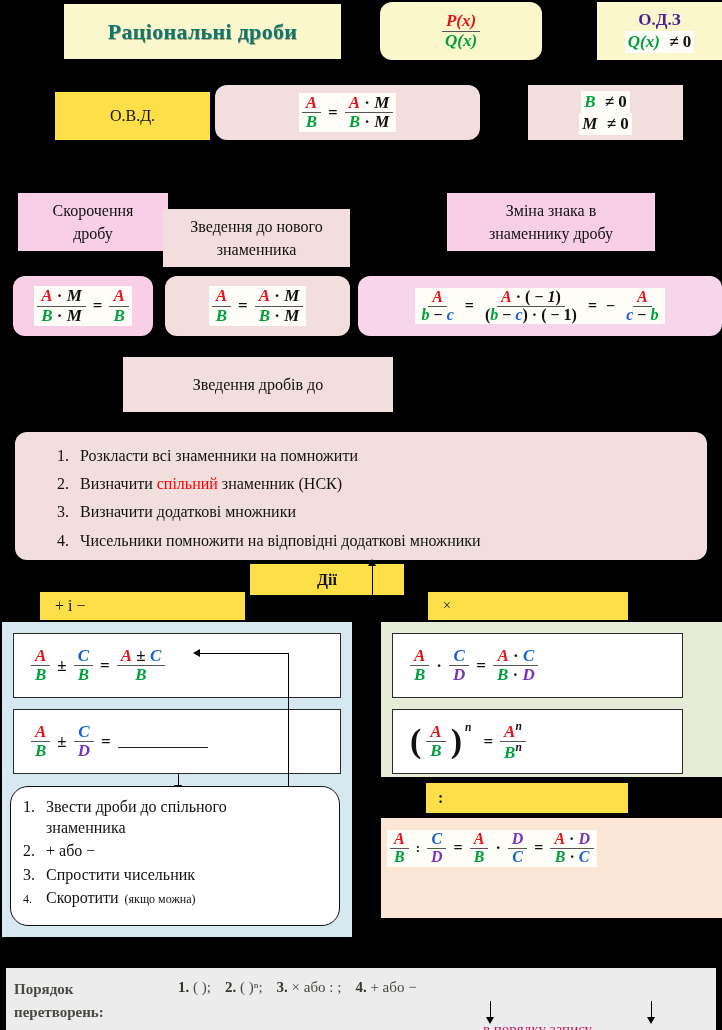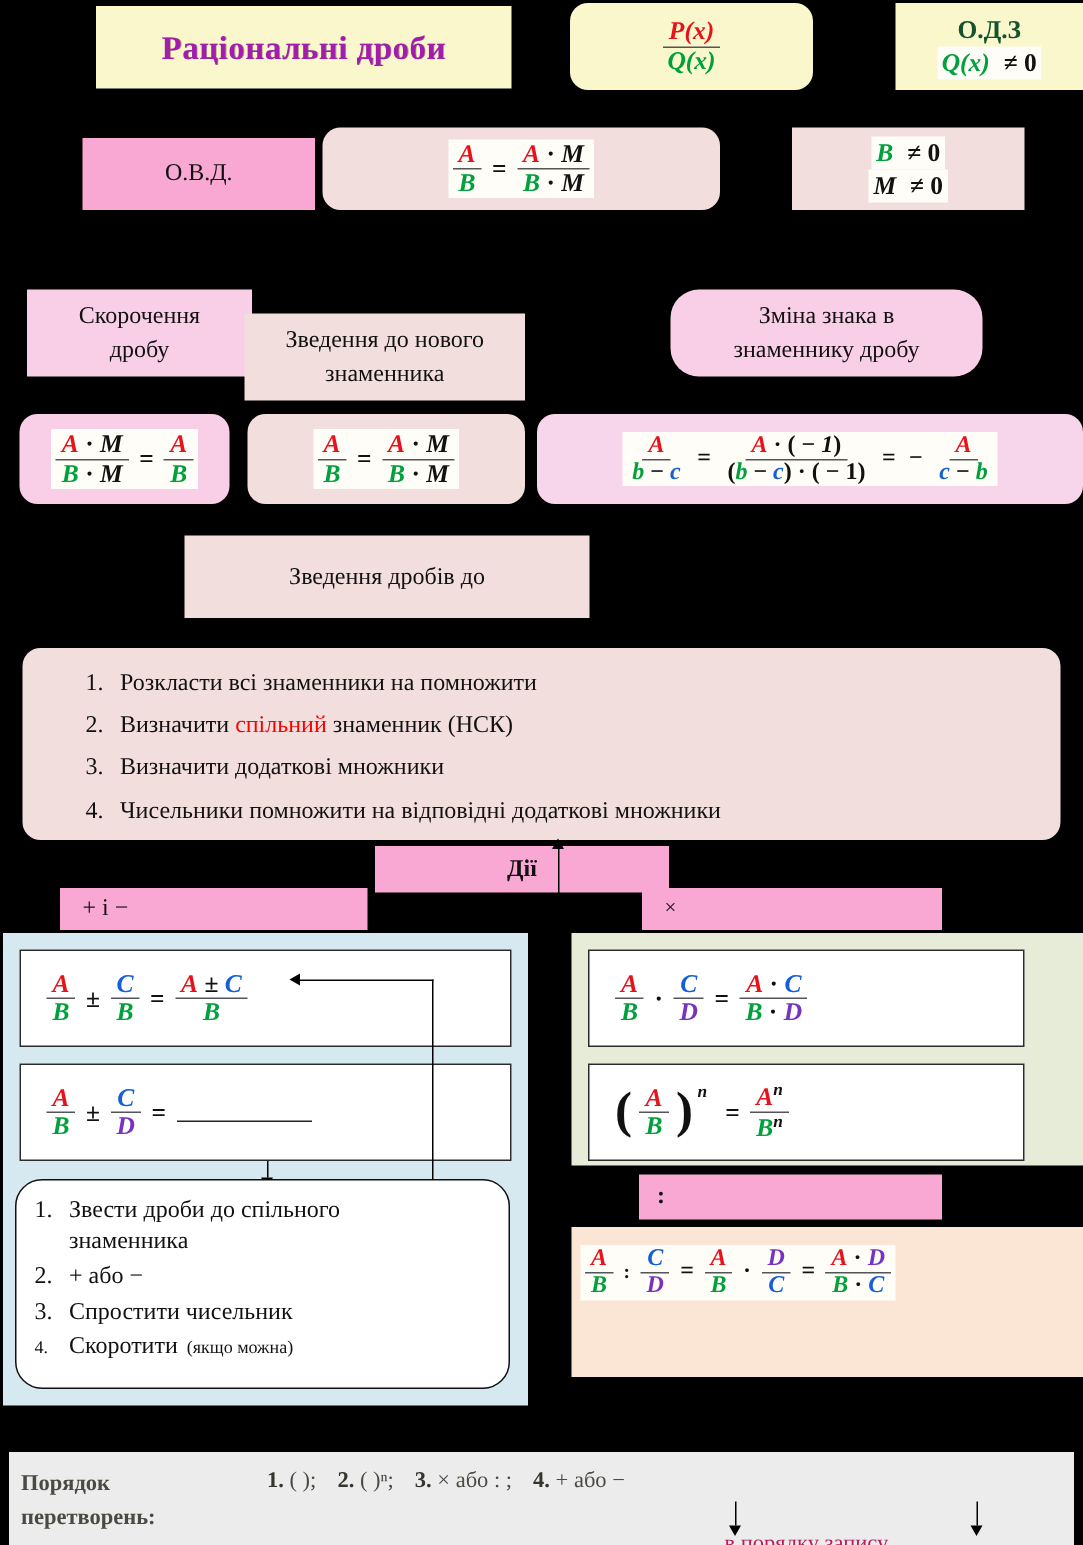--- a/index.html
+++ b/index.html
@@ -10,36 +10,36 @@
     position:relative;
     overflow:hidden;
   }
   .abs{position:absolute;box-sizing:border-box;}
 
   
   .cream{background:#fbf7cc;}
   .pink-pale{background:#f2dedd;}
   .pink{background:#f9cfe8;}
   .pink-soft{background:#f7d5ea;}
-  .white{background:#f9a8d4;}
+  .white{background:#fde047;}
   .blue-pan{background:#d7e9f0;}
   .green-pan{background:#e7ecd9;}
   .peach{background:#fbe6d6;}
   .gray-bar{background:#ececec;}
 
   .r12{border-radius:12px;}
 
   .ctr{display:flex;align-items:center;justify-content:center;text-align:center;}
   .ctrcol{display:flex;flex-direction:column;align-items:center;justify-content:center;text-align:center;}
 
   .title-text{
-    font-weight:bold;font-size:22px;color:#a21caf;letter-spacing:.3px;
+    font-weight:bold;font-size:22px;color:#0f766e;letter-spacing:.3px;
     text-shadow:0.6px 0.6px 0 rgba(120,110,60,.55);
   }
-  .hdr-text{font-size:17px;color:#14532d;font-weight:bold;}
+  .hdr-text{font-size:17px;color:#4c1d95;font-weight:bold;}
   .box-label{font-size:16px;color:#111;line-height:1.45;}
   .plain{font-size:16px;color:#111;}
 
   
   .mrow{display:inline-flex;align-items:center;gap:5px;
         font-family:"Liberation Serif",serif;font-style:italic;font-weight:bold;
         font-size:17px;background:#fffdf7;padding:1px 3px;}
   .mrow.nobg{background:transparent;}
   .frac{display:inline-flex;flex-direction:column;align-items:center;line-height:1.06;}
   .frac .num{padding:0 4px;border-bottom:1.6px solid #555;}
@@ -131,21 +131,21 @@
 <div class="abs pink ctrcol" style="left:18px;top:193px;width:150px;height:58px;">
   <span class="box-label">Скорочення</span>
   <span class="box-label">дробу</span>
 </div>
 
 <div class="abs pink-pale ctrcol" style="left:163px;top:193px;width:187px;height:58px;margin-top:16px;">
   <span class="box-label">Зведення до нового</span>
   <span class="box-label">знаменника</span>
 </div>
 
-<div class="abs pink ctrcol" style="left:447px;top:193px;width:208px;height:58px;border-radius:19px;">
+<div class="abs pink ctrcol" style="left:447px;top:193px;width:208px;height:58px;">
   <span class="box-label">Зміна знака в</span>
   <span class="box-label">знаменнику  дробу</span>
 </div>
 
 <div class="abs pink r12 ctr" style="left:13px;top:276px;width:140px;height:60px;">
   <span class="mrow">
     <span class="frac">
       <span class="num"><span class="red">A</span><span class="opn"> · </span><span class="blk">M</span></span>
       <span class="den"><span class="grn">B</span><span class="opn"> · </span><span class="blk">M</span></span>
     </span>
@@ -207,21 +207,21 @@
   <div class="step" style="margin-bottom:9px;">
     <span class="n">3.</span>
     <span>Визначити додаткові множники</span>
   </div>
   <div class="step">
     <span class="n">4.</span>
     <span>Чисельники помножити на відповідні додаткові множники</span>
   </div>
 </div>
 
-<div class="abs white ctr" style="left:250px;top:564px;width:196px;height:31px;">
+<div class="abs white ctr" style="left:250px;top:564px;width:154px;height:31px;">
   <span class="plain" style="font-weight:bold;">Дії</span>
 </div>
 <div class="abs vline arw-up" style="left:372px;top:566px;height:50px;"></div>
 
 <div class="abs white" style="left:40px;top:592px;width:205px;height:28px;display:flex;align-items:center;padding-left:15px;">
   <span class="plain">+ і −</span>
 </div>
 <div class="abs white" style="left:245px;top:592px;width:0px;height:28px;"></div>
 
 <div class="abs white" style="left:428px;top:592px;width:200px;height:28px;display:flex;align-items:center;padding-left:15px;">

